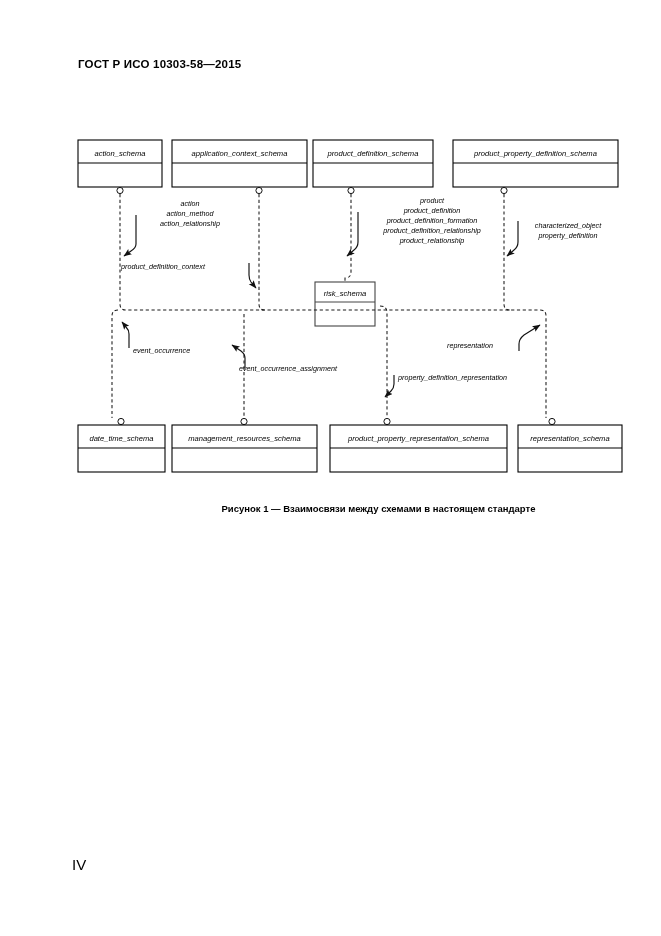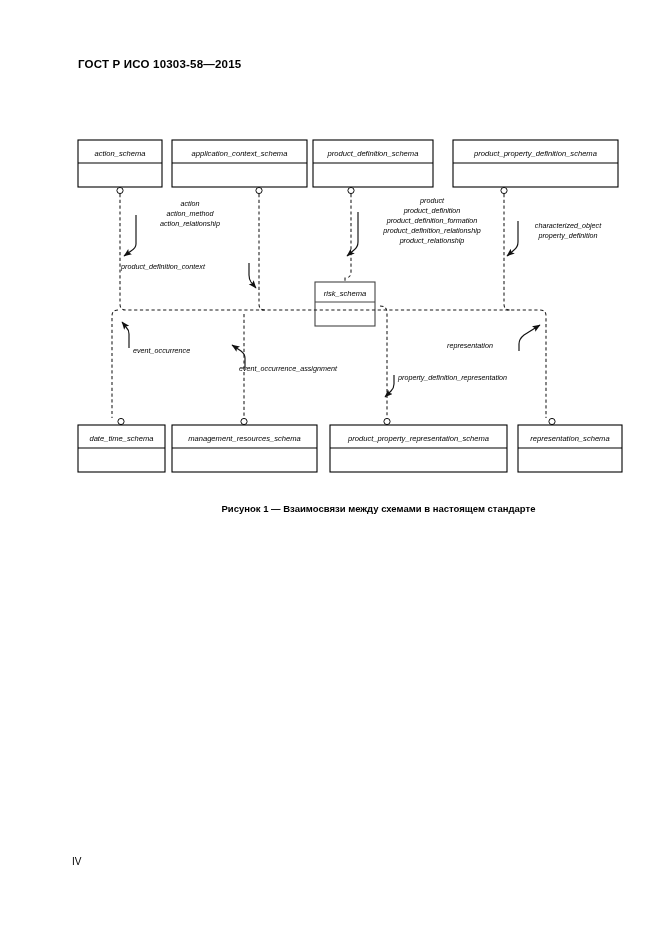--- a/index.html
+++ b/index.html
@@ -50,21 +50,21 @@
     width: 661px;
     text-align: center;
     font-size: 9.5px;
     font-weight: bold;
     margin-left: 48px;
   }
   .page-number {
     position: absolute;
     left: 72px;
     top: 856px;
-    font-size: 10px;
+    font-size: 15px;
     text-align: right;
   }
   svg text {
     font-family: "Liberation Sans", sans-serif;
     fill: #000000;
   }
   .box-title {
     font-size: 7.6px;
   }
   .edge-label {

